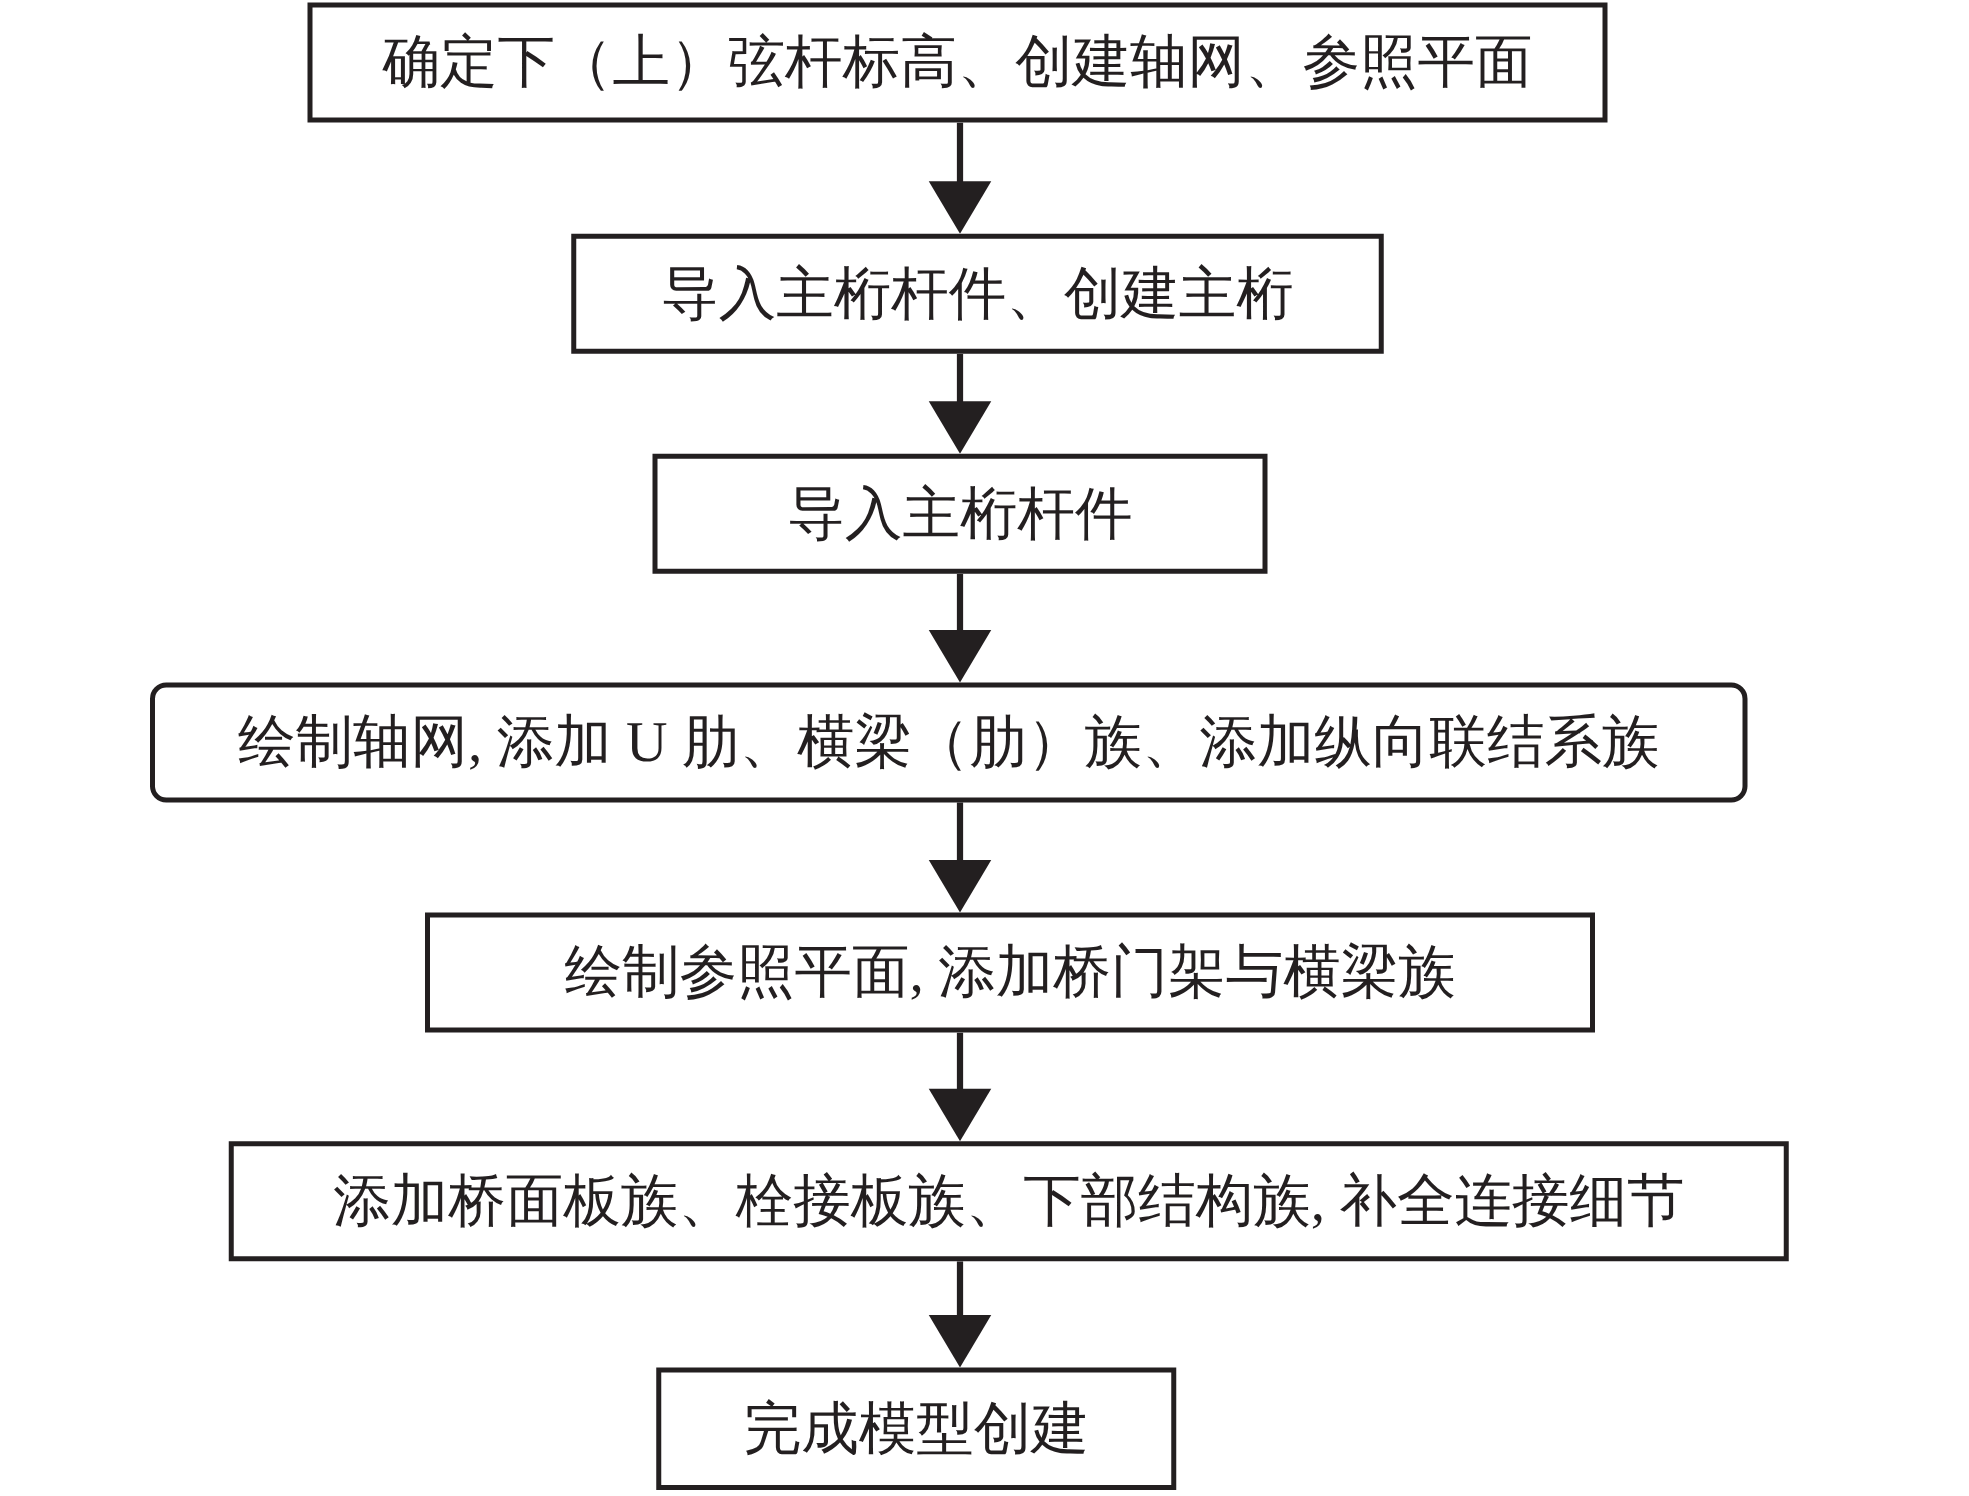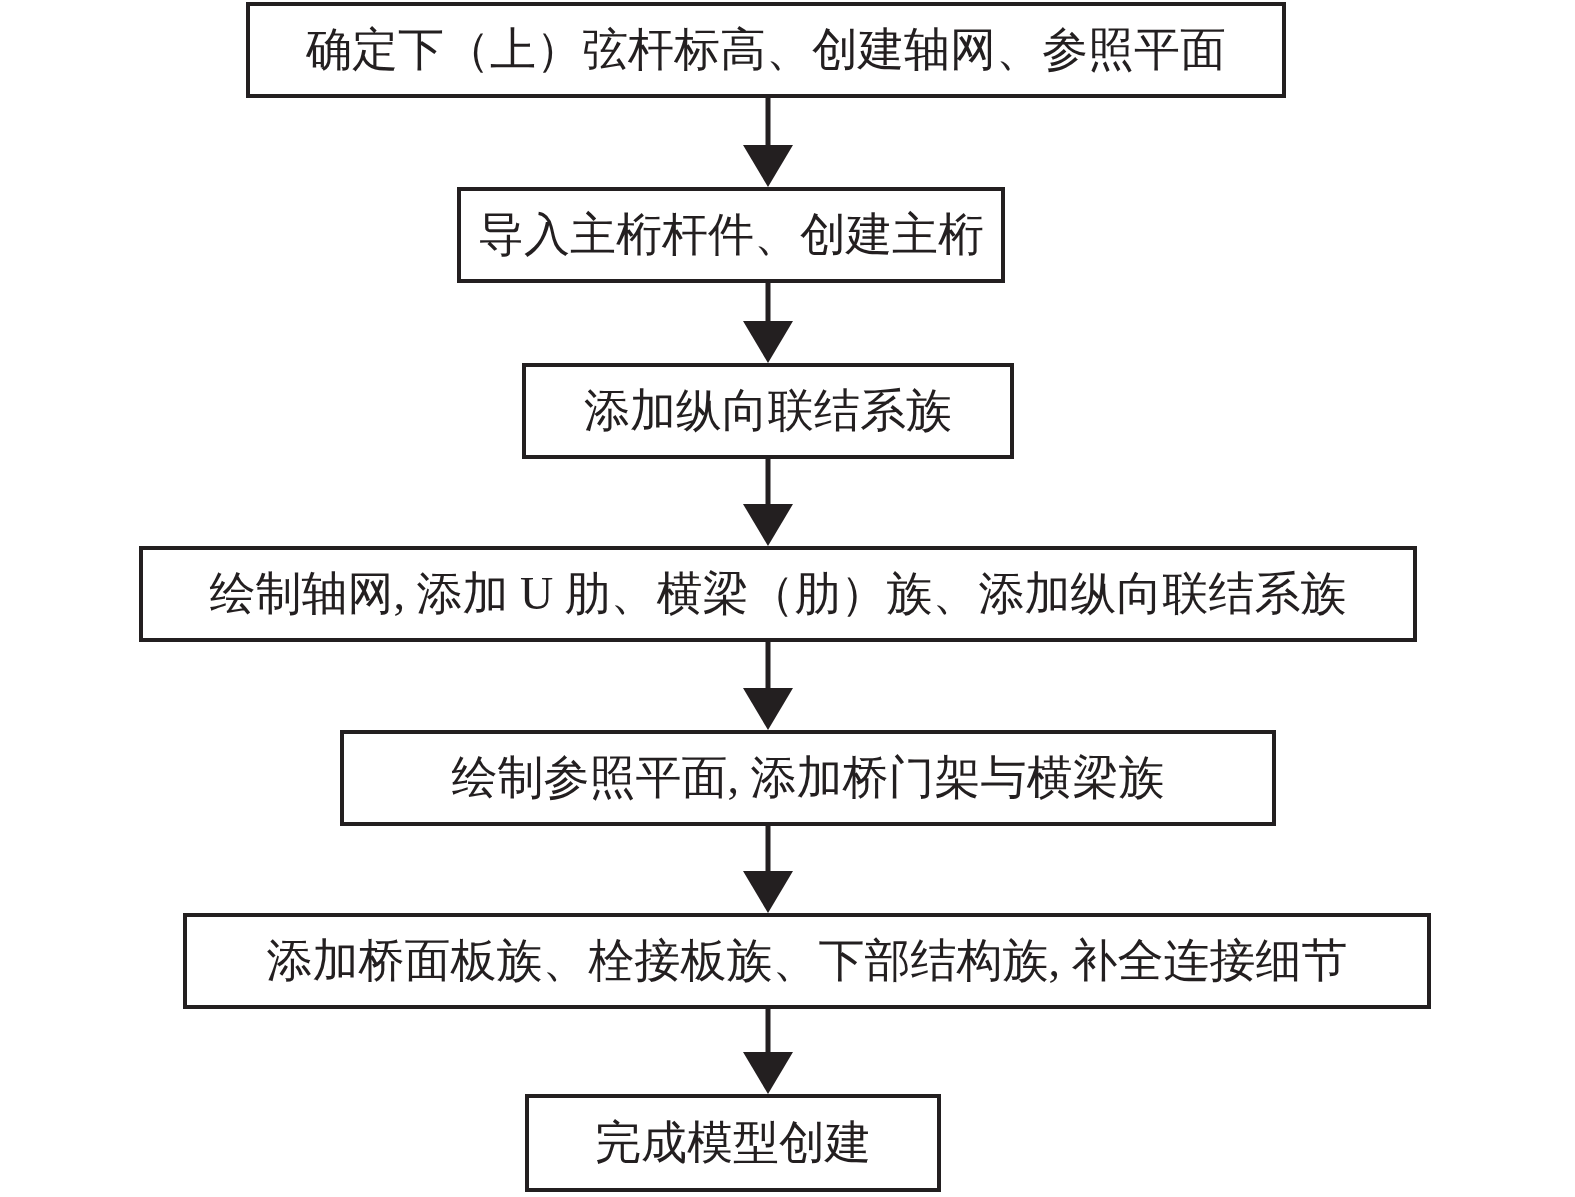--- a/index.html
+++ b/index.html
@@ -27,27 +27,27 @@
       <line x1="768" x2="768" y1="826" y2="873" stroke="#231f20" stroke-width="5"></line>
       <polygon points="743,871 793,871 768,913" fill="#231f20"></polygon>
       <line x1="768" x2="768" y1="1009" y2="1054" stroke="#231f20" stroke-width="5"></line>
       <polygon points="743,1052 793,1052 768,1094" fill="#231f20"></polygon>
     </g>
 </svg>
 
 <div class="box" id="b0" style="left:246px;top:2px;width:1040px;height:96px;">
   <span>确定下（上）弦杆标高、创建轴网、参照平面</span>
 </div>
-<div class="box" id="b1" style="left:457px;top:187px;width:548px;height:96px;">
+<div class="box" id="b1" style="left:457px;top:187px;width:650px;height:96px;">
   <span>导入主桁杆件、创建主桁</span>
 </div>
 <div class="box" id="b2" style="left:522px;top:363px;width:492px;height:96px;">
-  <span>添加纵向联结系族</span>
+  <span>导入主桁杆件</span>
 </div>
-<div class="box" id="b3" style="left:139px;top:546px;width:1278px;height:96px;">
+<div class="box" id="b3" style="left:120px;top:546px;width:1278px;height:96px;border-radius:13px;">
   <span>绘制轴网, 添加 U 肋、横梁（肋）族、添加纵向联结系族</span>
 </div>
 <div class="box" id="b4" style="left:340px;top:730px;width:936px;height:96px;">
   <span>绘制参照平面, 添加桥门架与横梁族</span>
 </div>
 <div class="box" id="b5" style="left:183px;top:913px;width:1248px;height:96px;text-align:right;">
   <span>添加桥面板族、栓接板族、下部结构族, 补全连接细节</span>
 </div>
 <div class="box" id="b6" style="left:525px;top:1094px;width:416px;height:98px;">
   <span>完成模型创建</span>

